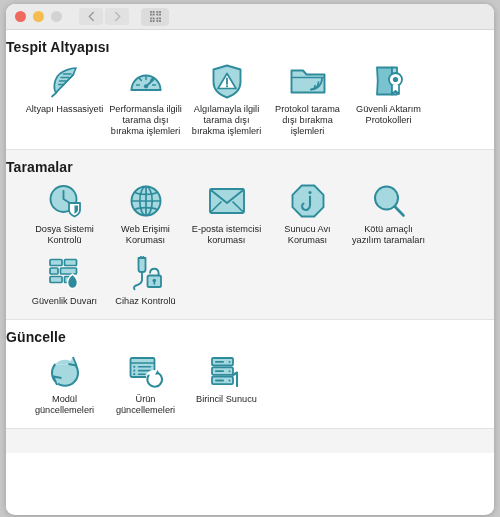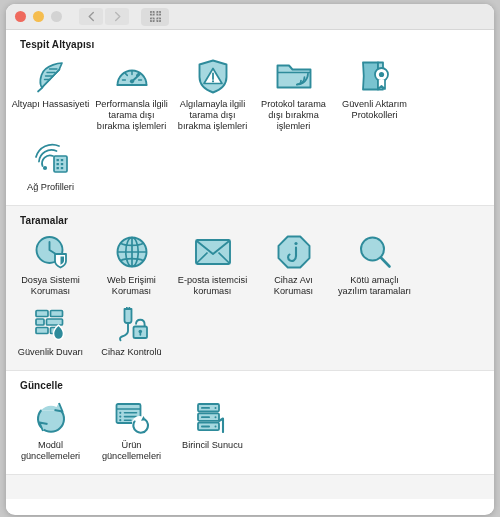--- a/index.html
+++ b/index.html
@@ -80,31 +80,31 @@
 
   .section {
     padding: 9px 0 8px 0;
     position: relative;
   }
   .section.shaded { background: #f4f4f4; }
   .section.plain  { background: #ffffff; }
   .section + .section { border-top: 1px solid #e3e3e3; }
 
   .section-title {
-    font-size: 10px;
+    font-size: 14px;
     font-weight: bold;
     color: #1c1c1c;
-    margin: 0 0 3px 14px;
+    margin: 0 0 3px 0;
     letter-spacing: 0.1px;
   }
 
   .grid {
     display: flex;
     flex-wrap: wrap;
-    padding: 0 4px;
+    padding: 0 18px;
   }
 
   .item {
     width: 81px;
     padding: 3px 1px 4px 1px;
     box-sizing: border-box;
     display: flex;
     flex-direction: column;
     align-items: center;
     cursor: default;
@@ -238,57 +238,35 @@
     <svg width="34" height="36" viewBox="0 0 34 36">
       <path d="M5 4.5 L20 4.5 L20 31.5 L5 31.5 C5 31.5 6.5 18 5 4.5 Z" fill="#79c3d0" stroke="#2e8b9b" stroke-width="1.8" stroke-linejoin="round"></path>
       <path d="M20 4.5 L25 4.5 L25 31.5 L20 31.5 Z" fill="#a6d8e0" stroke="#2e8b9b" stroke-width="1.8" stroke-linejoin="round"></path>
       <circle cx="23.5" cy="16.5" r="6.5" fill="#ffffff" stroke="#2e8b9b" stroke-width="1.8"></circle>
       <circle cx="23.5" cy="16.5" r="2.6" fill="#2e8b9b"></circle>
       <path d="M20 22 L20 31 L23.5 28 L27 31 L27 22" fill="#ffffff" stroke="#2e8b9b" stroke-width="1.7" stroke-linejoin="round"></path>
     </svg>
             </div>
             <div class="item-label">Güvenli Aktarım Protokolleri</div>
           </div>
-          <div class="item">
-            <div class="icon-wrap">
-    <svg width="38" height="34" viewBox="0 0 38 34">
-      <g fill="none" stroke="#2e8b9b" stroke-width="1.8" stroke-linecap="round">
-        <path d="M4 15 A17 17 0 0 1 27 4"></path>
-        <path d="M7 19.5 A12.5 12.5 0 0 1 24.5 9"></path>
-        <path d="M10.5 24 A8 8 0 0 1 21 14"></path>
-      </g>
-      <circle cx="13" cy="26" r="2.1" fill="#2e8b9b"></circle>
-      <rect x="22" y="14" width="13" height="16" rx="1.2" fill="#a6d8e0" stroke="#2e8b9b" stroke-width="1.7"></rect>
-      <g fill="#2e8b9b">
-        <rect x="24.5" y="17" width="2.4" height="2.2"></rect>
-        <rect x="28.8" y="17" width="2.4" height="2.2"></rect>
-        <rect x="24.5" y="21" width="2.4" height="2.2"></rect>
-        <rect x="28.8" y="21" width="2.4" height="2.2"></rect>
-        <rect x="24.5" y="25" width="2.4" height="2.2"></rect>
-        <rect x="28.8" y="25" width="2.4" height="2.2"></rect>
-      </g>
-    </svg>
-            </div>
-            <div class="item-label">Ağ Profilleri</div>
-          </div>
         </div>
       </div>
       <div class="section shaded">
         <div class="section-title">Taramalar</div>
         <div class="grid">
           <div class="item">
             <div class="icon-wrap">
     <svg width="36" height="36" viewBox="0 0 36 36">
       <circle cx="16.5" cy="16" r="13" fill="#a6d8e0" stroke="#2e8b9b" stroke-width="1.9"></circle>
       <path d="M16.5 8 L16.5 16 L22 19.5" fill="none" stroke="#2e8b9b" stroke-width="1.9" stroke-linecap="round" stroke-linejoin="round"></path>
       <path d="M22 20 L33 20 L33 27 C33 31 27.5 33.5 27.5 33.5 C27.5 33.5 22 31 22 27 Z" fill="#ffffff" stroke="#2e8b9b" stroke-width="1.8" stroke-linejoin="round"></path>
       <path d="M27.5 22.5 L31 22.5 L31 26.8 C31 29.2 27.5 30.8 27.5 30.8 Z" fill="#2e8b9b"></path>
     </svg>
             </div>
-            <div class="item-label">Dosya Sistemi Koruması</div>
+            <div class="item-label">Dosya Sistemi Kontrolü</div>
           </div>
           <div class="item">
             <div class="icon-wrap">
     <svg width="36" height="36" viewBox="0 0 36 36">
       <circle cx="18" cy="18" r="14.5" fill="#a6d8e0" stroke="#2e8b9b" stroke-width="1.9"></circle>
       <ellipse cx="18" cy="18" rx="6.2" ry="14.5" fill="none" stroke="#2e8b9b" stroke-width="1.7"></ellipse>
       <line x1="18" y1="3.5" x2="18" y2="32.5" stroke="#2e8b9b" stroke-width="1.7"></line>
       <line x1="3.5" y1="18" x2="32.5" y2="18" stroke="#2e8b9b" stroke-width="1.7"></line>
       <path d="M7 9.5 C11 12 24.5 12 29 9.5" fill="none" stroke="#2e8b9b" stroke-width="1.6"></path>
       <path d="M7 26.5 C11 24 24.5 24 29 26.5" fill="none" stroke="#2e8b9b" stroke-width="1.6"></path>
@@ -307,21 +285,21 @@
             <div class="item-label">E-posta istemcisi koruması</div>
           </div>
           <div class="item">
             <div class="icon-wrap">
     <svg width="36" height="36" viewBox="0 0 36 36">
       <path d="M11.8 2.5 L24.2 2.5 L33.5 11.8 L33.5 24.2 L24.2 33.5 L11.8 33.5 L2.5 24.2 L2.5 11.8 Z" fill="#a6d8e0" stroke="#2e8b9b" stroke-width="1.9" stroke-linejoin="round"></path>
       <circle cx="20" cy="9.5" r="1.6" fill="#2e8b9b"></circle>
       <path d="M20 13.5 L20 22 C20 26 16.5 28 13.8 26.3 C11.5 24.9 11.6 21.8 13.5 20.5" fill="none" stroke="#2e8b9b" stroke-width="2.1" stroke-linecap="round"></path>
     </svg>
             </div>
-            <div class="item-label">Cihaz Avı Koruması</div>
+            <div class="item-label">Sunucu Avı Koruması</div>
           </div>
           <div class="item">
             <div class="icon-wrap">
     <svg width="36" height="36" viewBox="0 0 36 36">
       <circle cx="15.5" cy="15" r="11.5" fill="#a6d8e0" stroke="#2e8b9b" stroke-width="2"></circle>
       <line x1="23.8" y1="23.5" x2="32.5" y2="32.5" stroke="#2e8b9b" stroke-width="2.6" stroke-linecap="round"></line>
     </svg>
             </div>
             <div class="item-label">Kötü amaçlı yazılım taramaları</div>
           </div>

